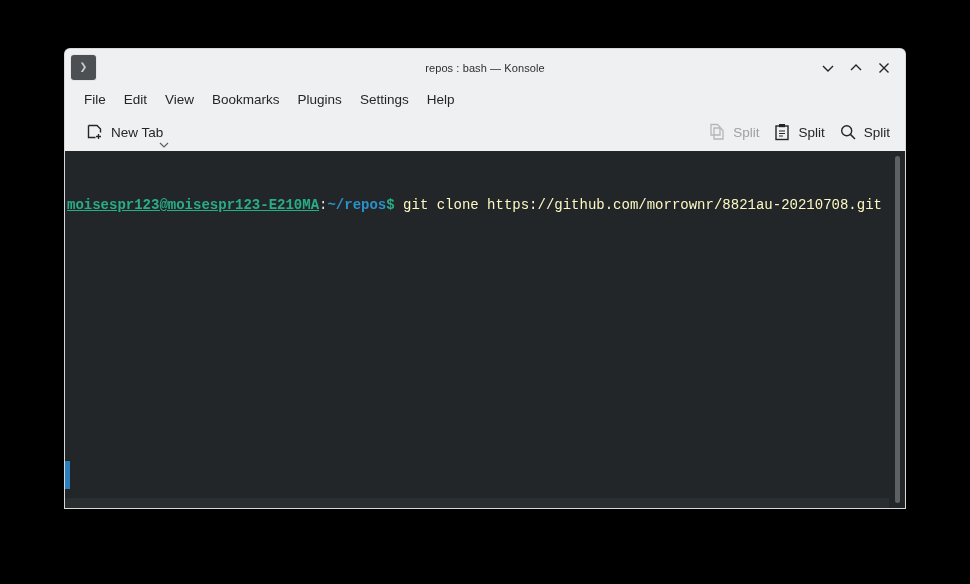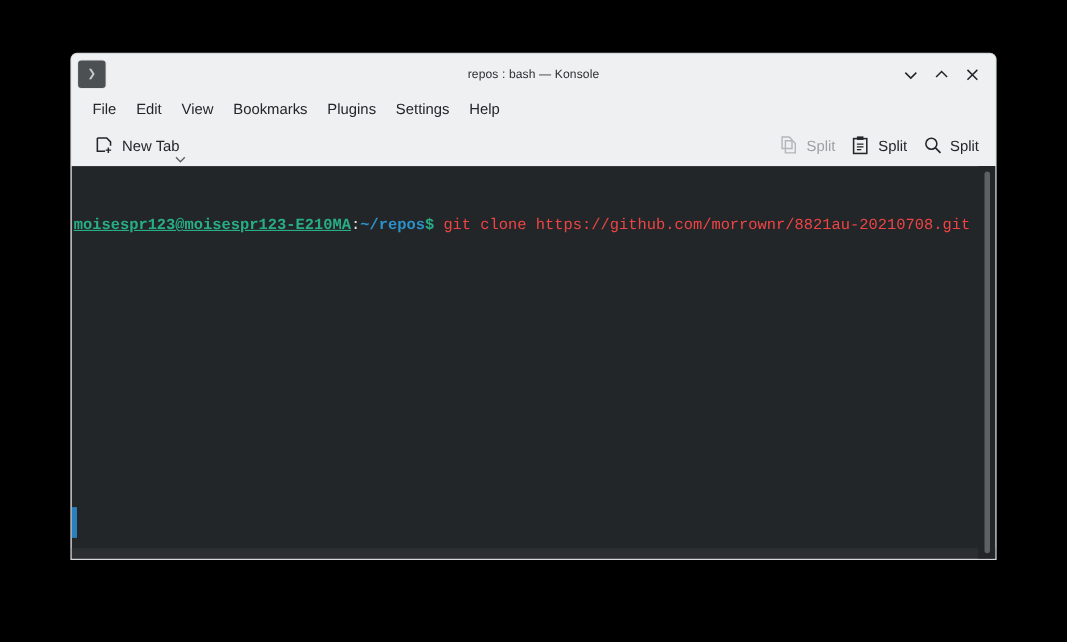--- a/index.html
+++ b/index.html
@@ -147,21 +147,21 @@
     font-size: 14px;
     line-height: 20px;
     color: #dfe0e1;
     white-space: pre;
   }
   .line { height: 20px; white-space: pre; }
   .c-user   { color: #27ae87; font-weight: bold; text-decoration: underline; }
   .c-punct  { color: #e3e5e6; }
   .c-path   { color: #2a91c9; font-weight: bold; text-align: center; }
   .c-dollar { color: #27ae87; font-weight: bold; }
-  .c-cmd    { color: #ef4444; }
+  .c-cmd    { color: #fef9c3; }
   .cursor-block {
     display: inline-block;
     width: 8px;
     height: 16px;
     background: #f2f3f4;
     vertical-align: -3px;
   }
   .left-marker {
     position: absolute;
     left: 0px;

